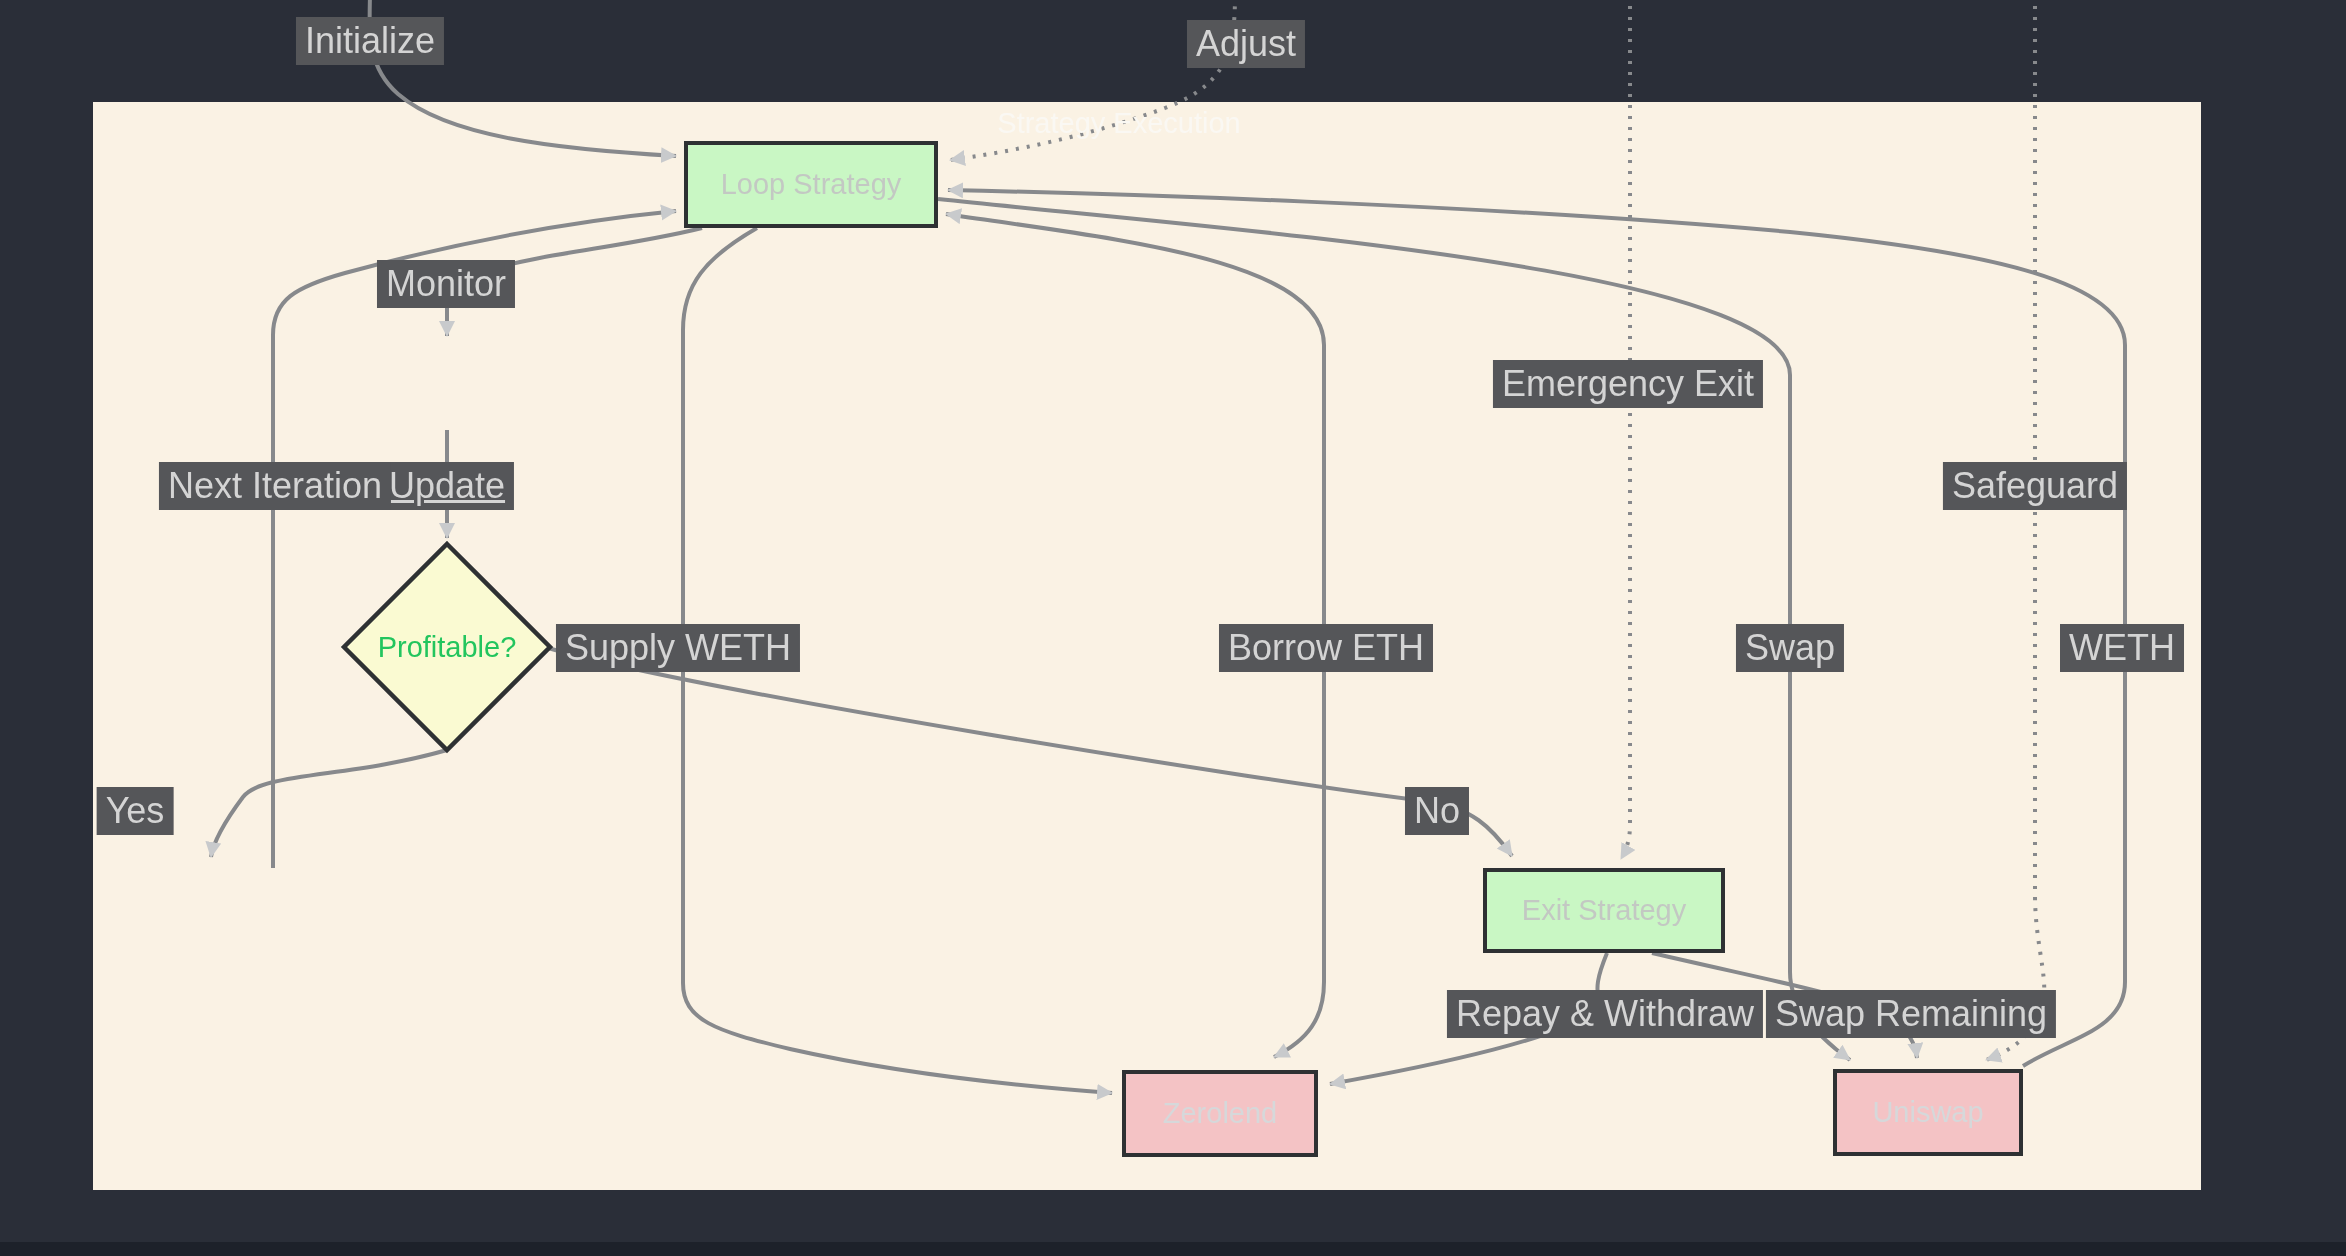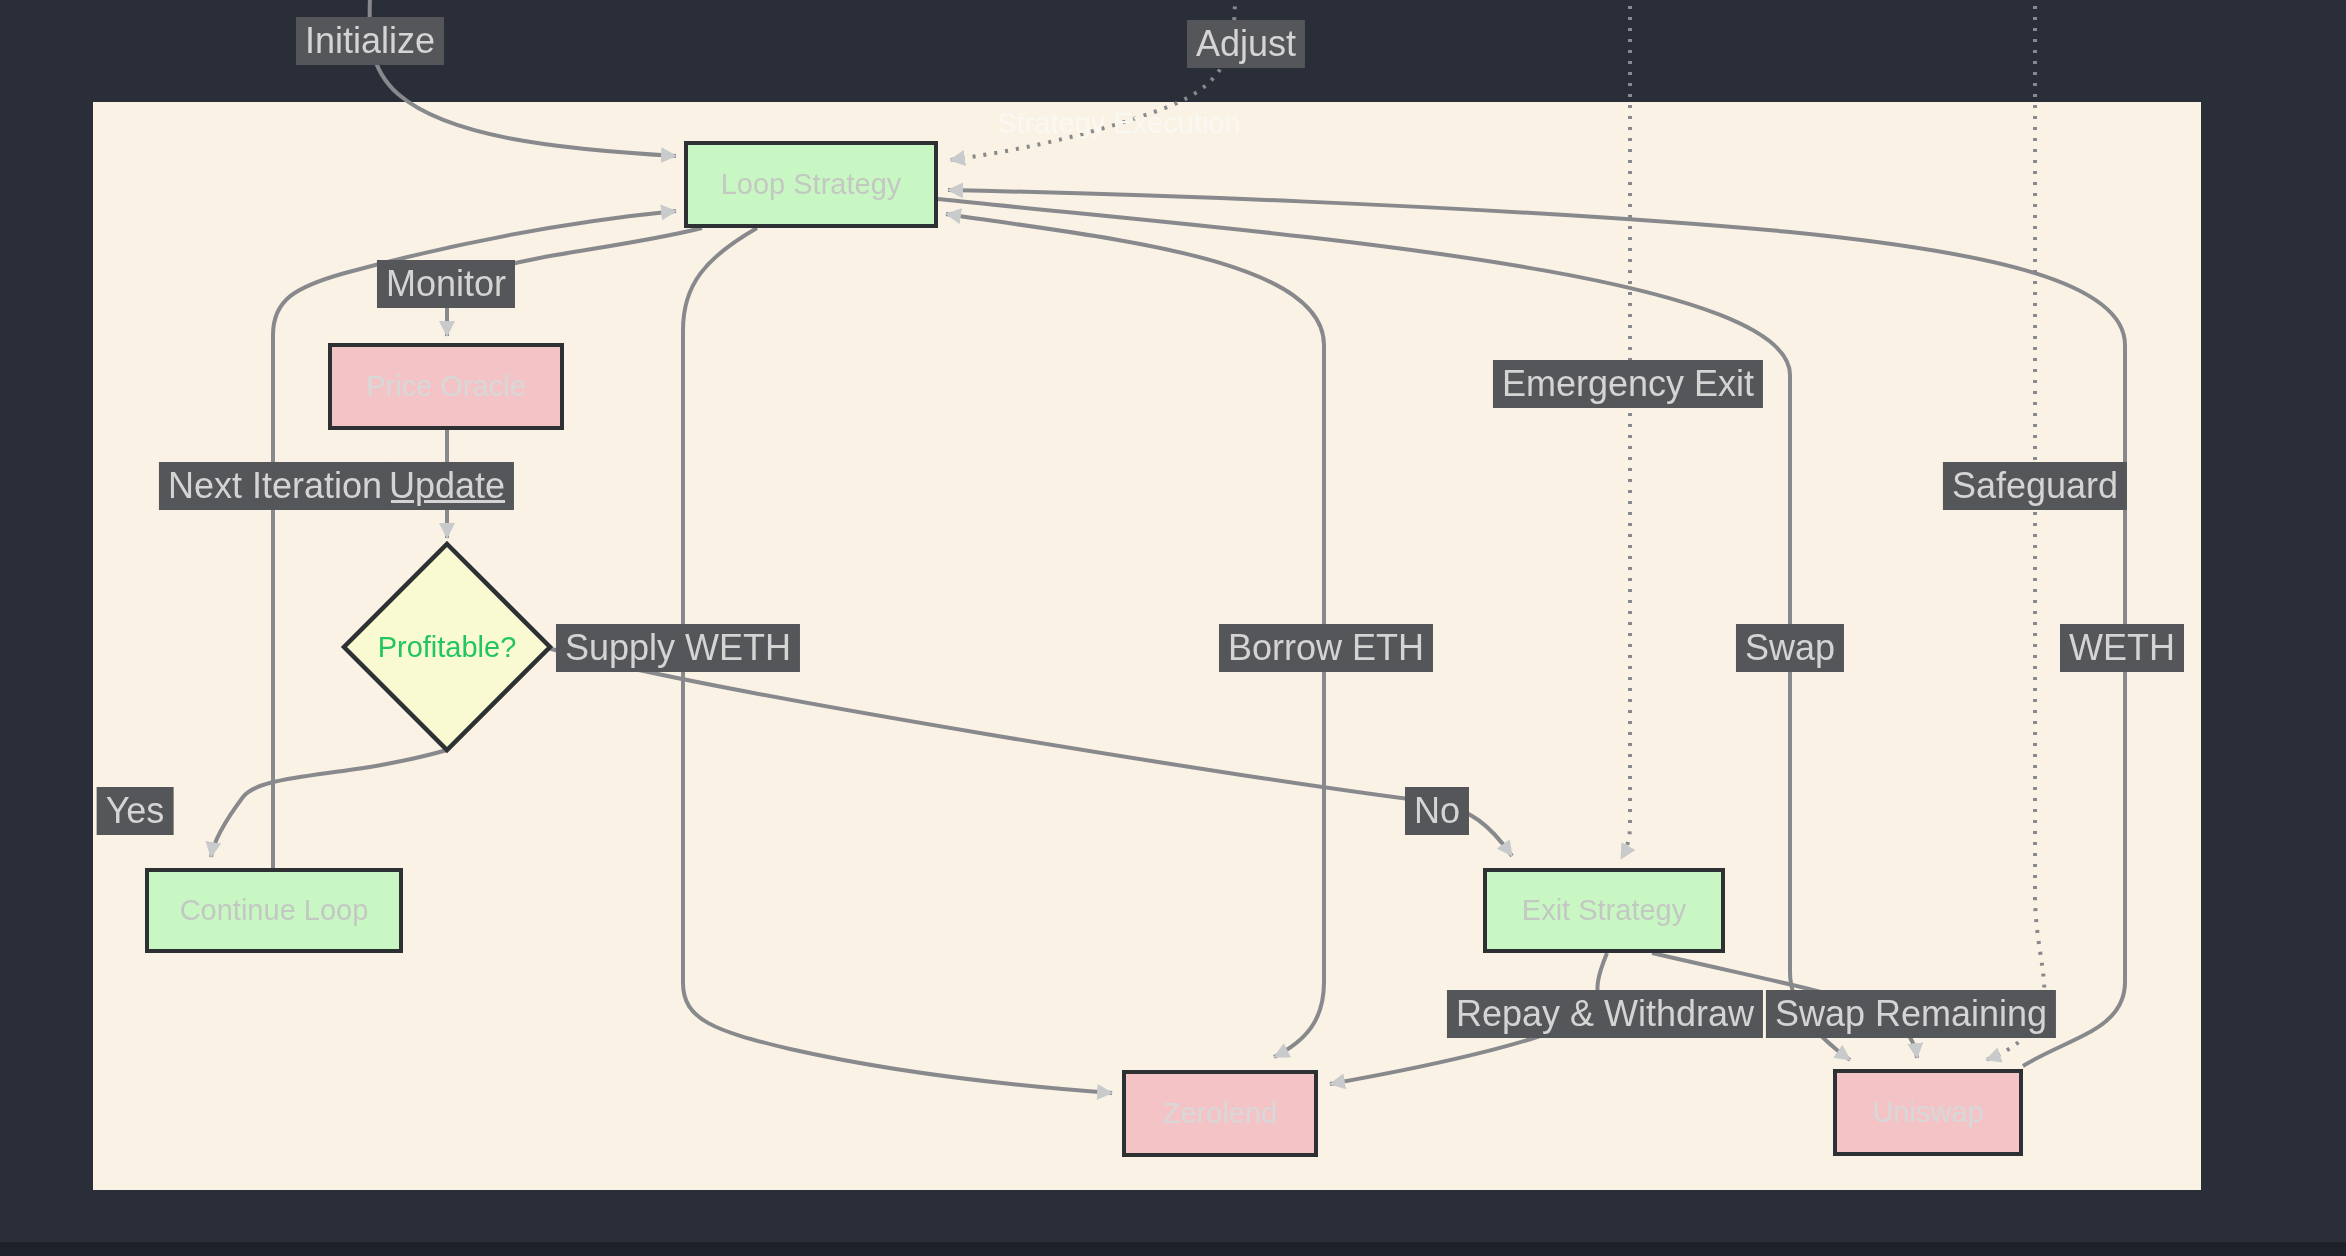--- a/index.html
+++ b/index.html
@@ -74,23 +74,21 @@
     <path class="edge" d="M 1607,953 C 1598,975 1594,990 1601,1004 C 1585,1035 1420,1068 1330,1084" marker-end="url(#arr)"></path>
     <path class="edge" d="M 1652,953 C 1760,978 1822,990 1862,1004 C 1905,1020 1915,1040 1917,1058" marker-end="url(#arr)"></path>
     <path class="edge dotted" d="M 2035,-5 L 2035,895 C 2035,950 2052,985 2040,1015 C 2028,1042 2000,1055 1986,1060" marker-end="url(#arr)"></path>
 
     <polygon points="447,544 550,647 447,750 344,647" fill="#fafad2" stroke="#2e3133" stroke-width="4.5"></polygon>
   </svg>
 
   <div class="cluster-title">Strategy Execution</div>
 
   <div class="node green n-loop">Loop Strategy</div>
-  <div class="node pink n-oracle">Price Oracle</div>
   <div class="diamond-text">Profitable?</div>
-  <div class="node green n-continue">Continue Loop</div>
   <div class="node green n-exit">Exit Strategy</div>
   <div class="node pink n-uniswap">Uniswap</div>
   <div class="node pink n-zerolend">Zerolend</div>
 
   <div class="elabel lbl-initialize">Initialize</div>
   <div class="elabel lbl-adjust">Adjust</div>
   <div class="elabel lbl-monitor">Monitor</div>
   <div class="elabel lbl-update">Update</div>
   <div class="elabel lbl-yes">Yes</div>
   <div class="elabel lbl-next-iteration">Next Iteration</div>

